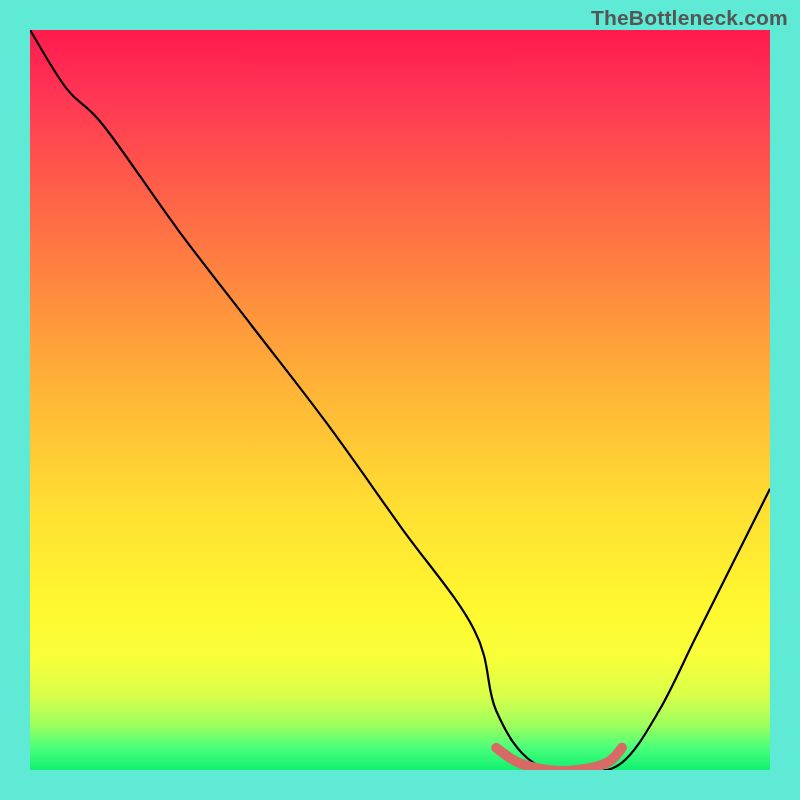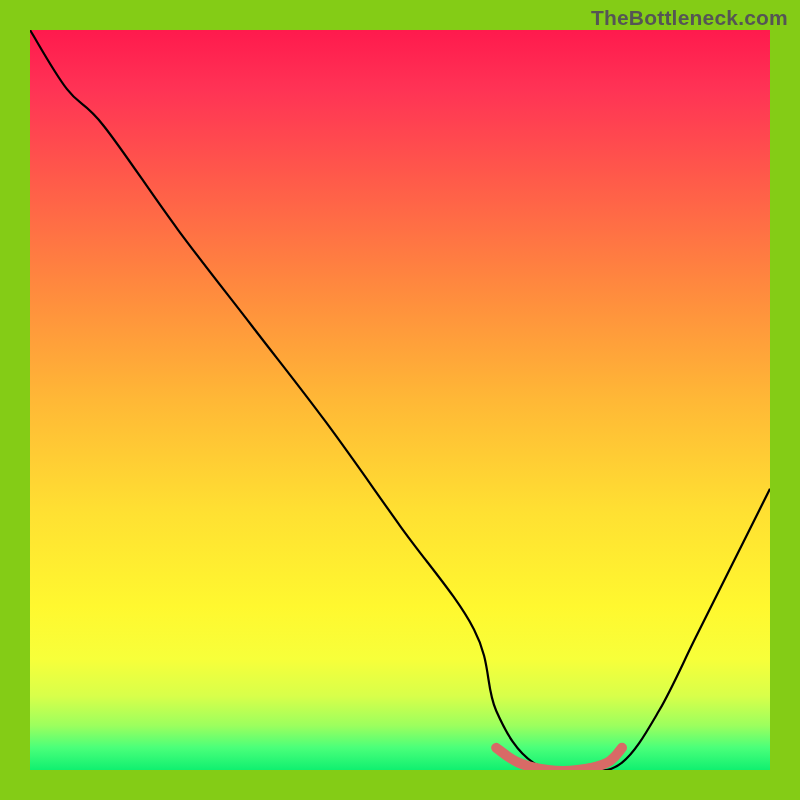--- a/index.html
+++ b/index.html
@@ -8,21 +8,21 @@
     background: #000;
     width: 800px;
     height: 800px;
     overflow: hidden;
     font-family: Arial, Helvetica, sans-serif;
   }
   .frame {
     position: relative;
     width: 800px;
     height: 800px;
-    background: #84cc16;
+    background: #5eead4;
   }
   .plot-area {
     position: absolute;
     left: 30px;
     top: 30px;
     width: 740px;
     height: 740px;
     background: linear-gradient(to bottom,
       #ff1a4d 0%,
       #ff3355 8%,

